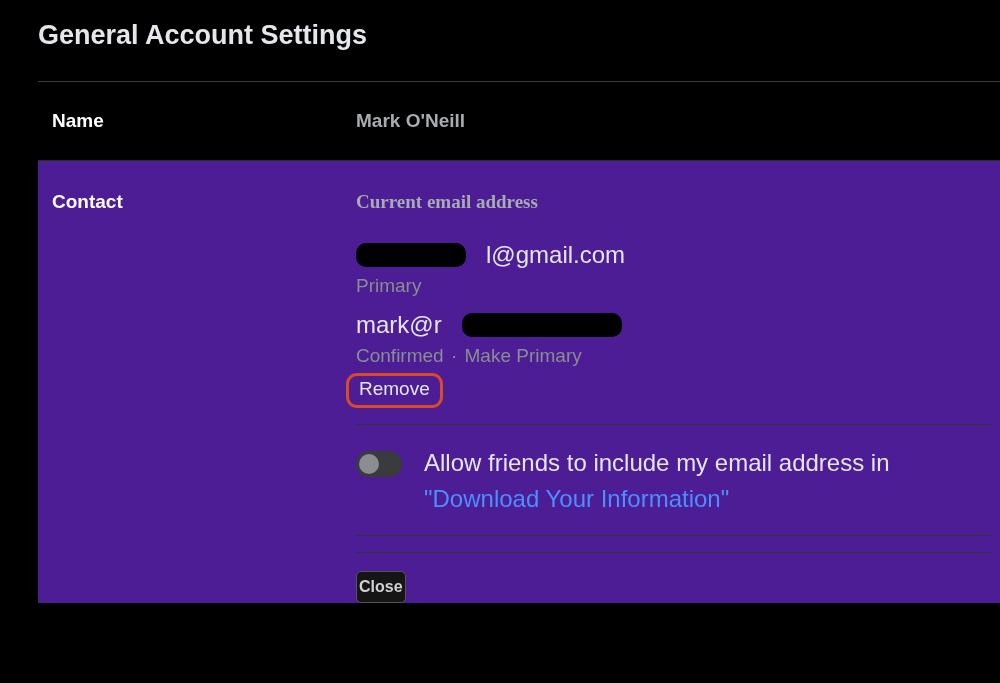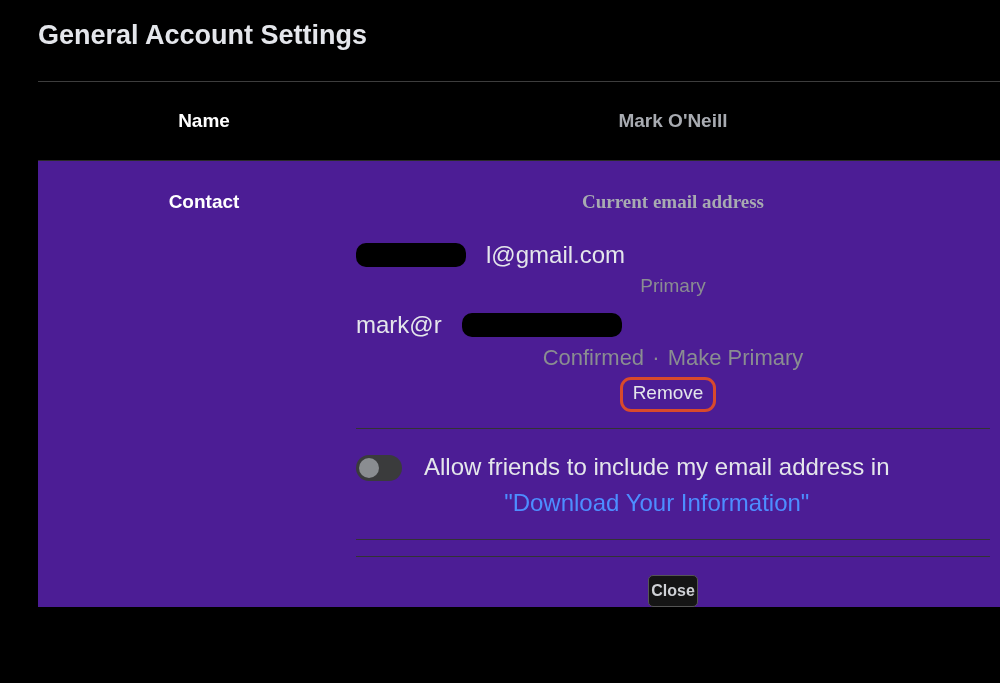--- a/index.html
+++ b/index.html
@@ -19,21 +19,20 @@
     font-weight: 700;
     color: #e4e6eb;
     margin-bottom: 30px;
   }
   .settings-body {
     border-top: 1px solid #3d3d3d;
   }
   .row {
     display: flex;
     border-bottom: 1px solid #2a2a2a;
-    text-align: center;
   }
   .row.name-row {
     padding: 28px 0 28px 14px;
   }
   .row.contact-row {
     padding: 30px 0 0 14px;
     background: #4c1d95;
     border-bottom: none;
   }
   .row-label {
@@ -74,21 +73,21 @@
     border-radius: 10px;
     height: 24px;
   }
   .redact.w1 { width: 110px; }
   .redact.w2 { width: 160px; }
   .primary-badge {
     font-size: 19px;
     color: #8a8d91;
   }
   .status-line {
-    font-size: 22px;
+    font-size: 19px;
     color: #8a8d91;
     margin-bottom: 4px;
   }
   .dot-sep { color: #8a8d91; padding: 0 2px; }
   .link-muted {
     color: #8a8d91;
     cursor: pointer;
   }
   .remove-link {
     font-size: 19px;

